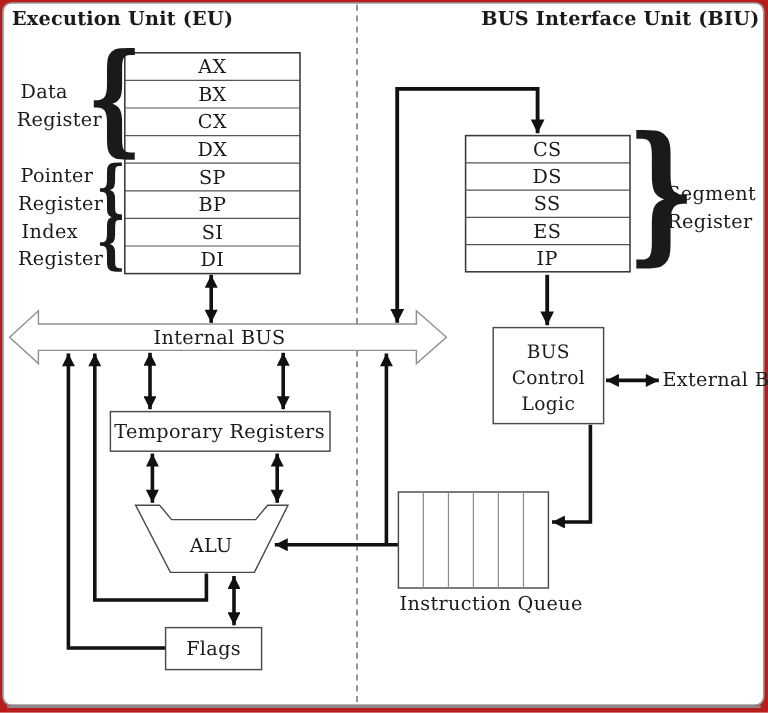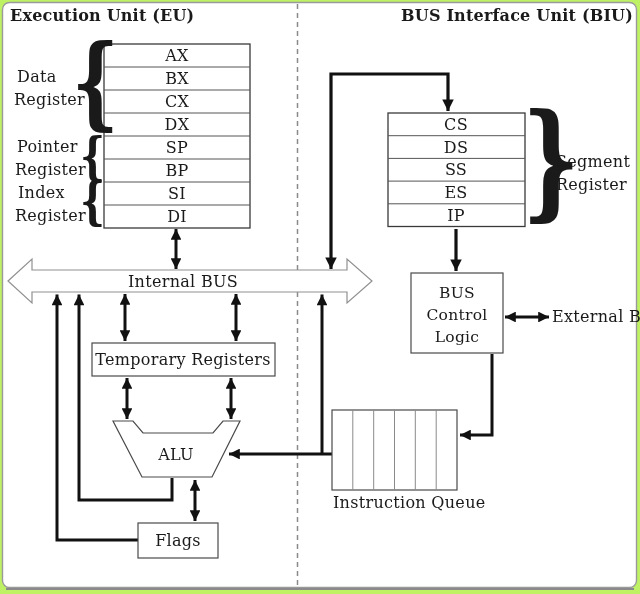--- a/index.html
+++ b/index.html
@@ -1,16 +1,16 @@
 <!DOCTYPE html>
 <html><head>
 <meta charset="utf-8">
 <style>
   html,body{margin:0;padding:0;background:#fff;}
-  .stage{width:640px;height:594px;position:relative;background:#bef264;
+  .stage{width:640px;height:594px;position:relative;background:#b91c1c;
          font-family:"DejaVu Serif","Liberation Serif",serif;}
   svg text{fill:#1a1a1a;letter-spacing:0.3px;}
   .lbl{font-size:16px;}
   .lbl15{font-size:15.5px;}
   .title{font-size:16px;font-weight:bold;letter-spacing:0.2px;}
   .brace{font-weight:bold;}
 </style>
 </head>
 <body>
 

